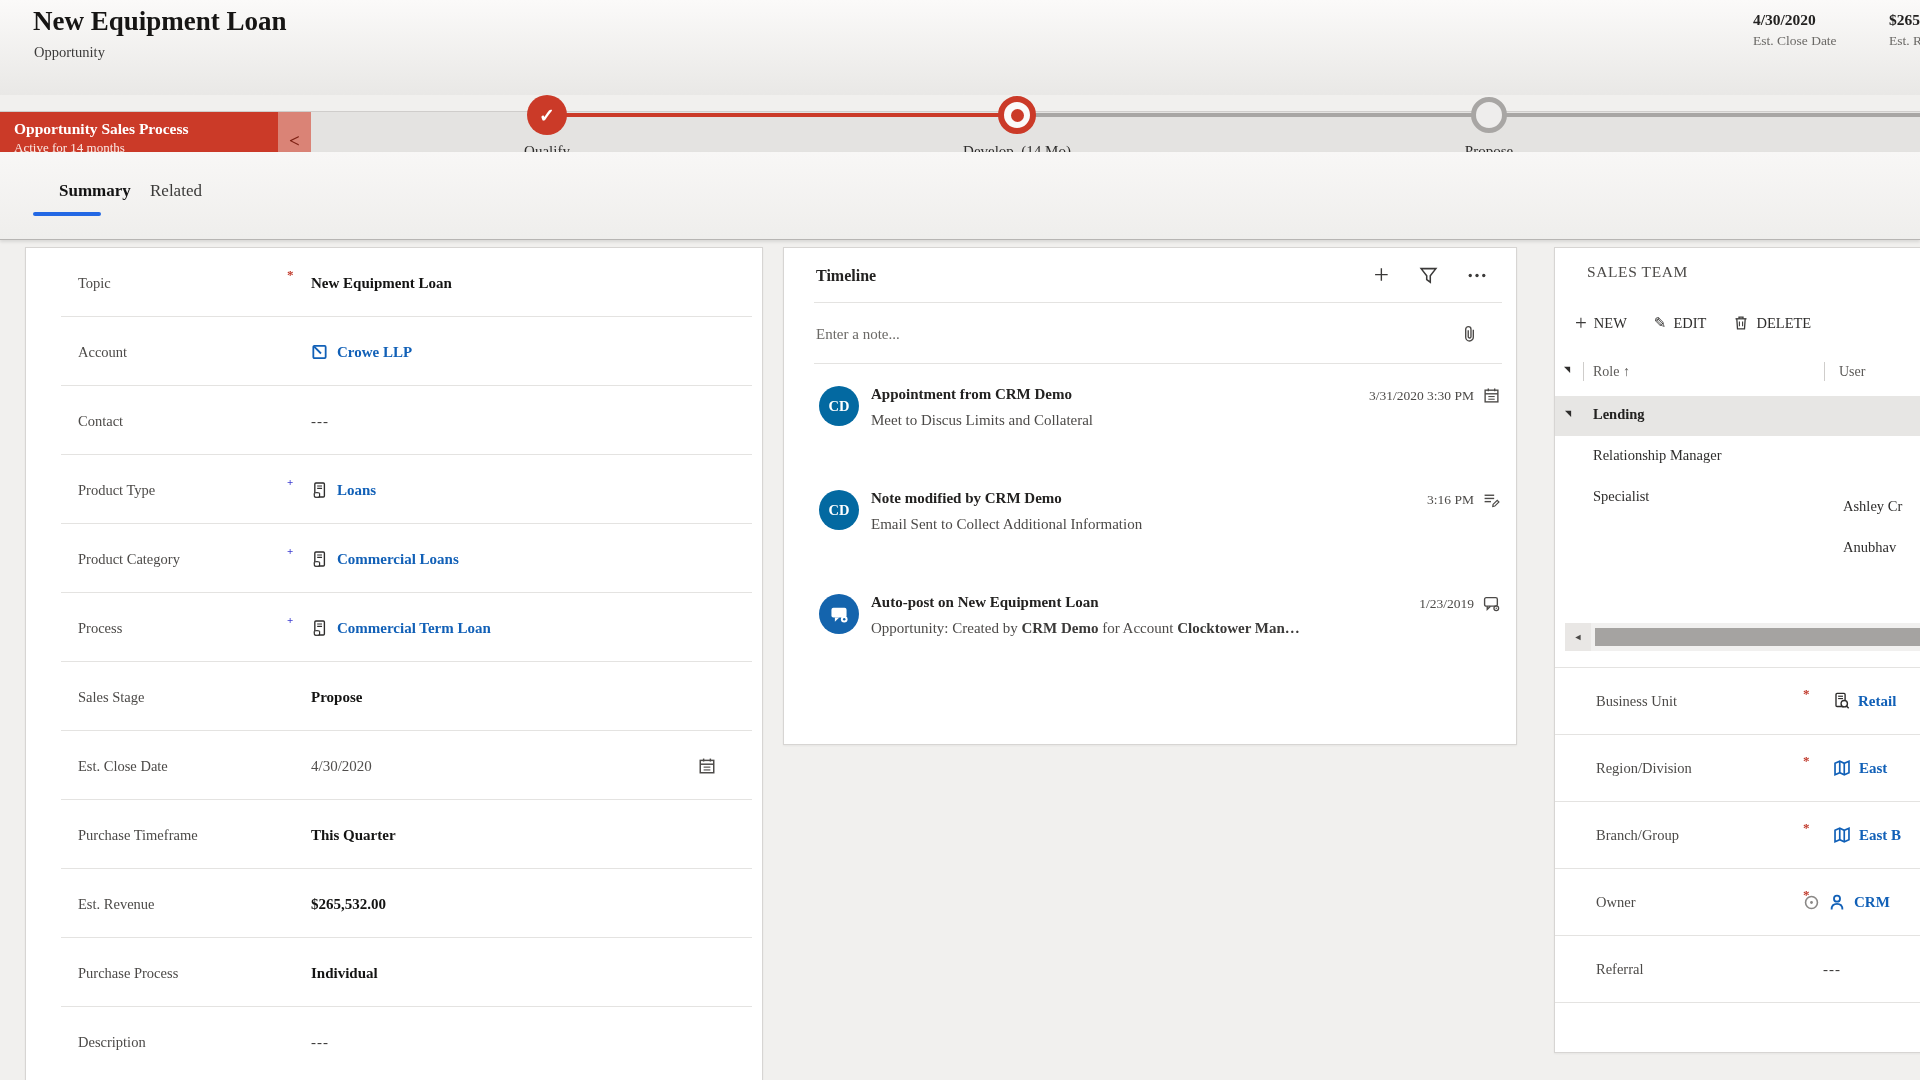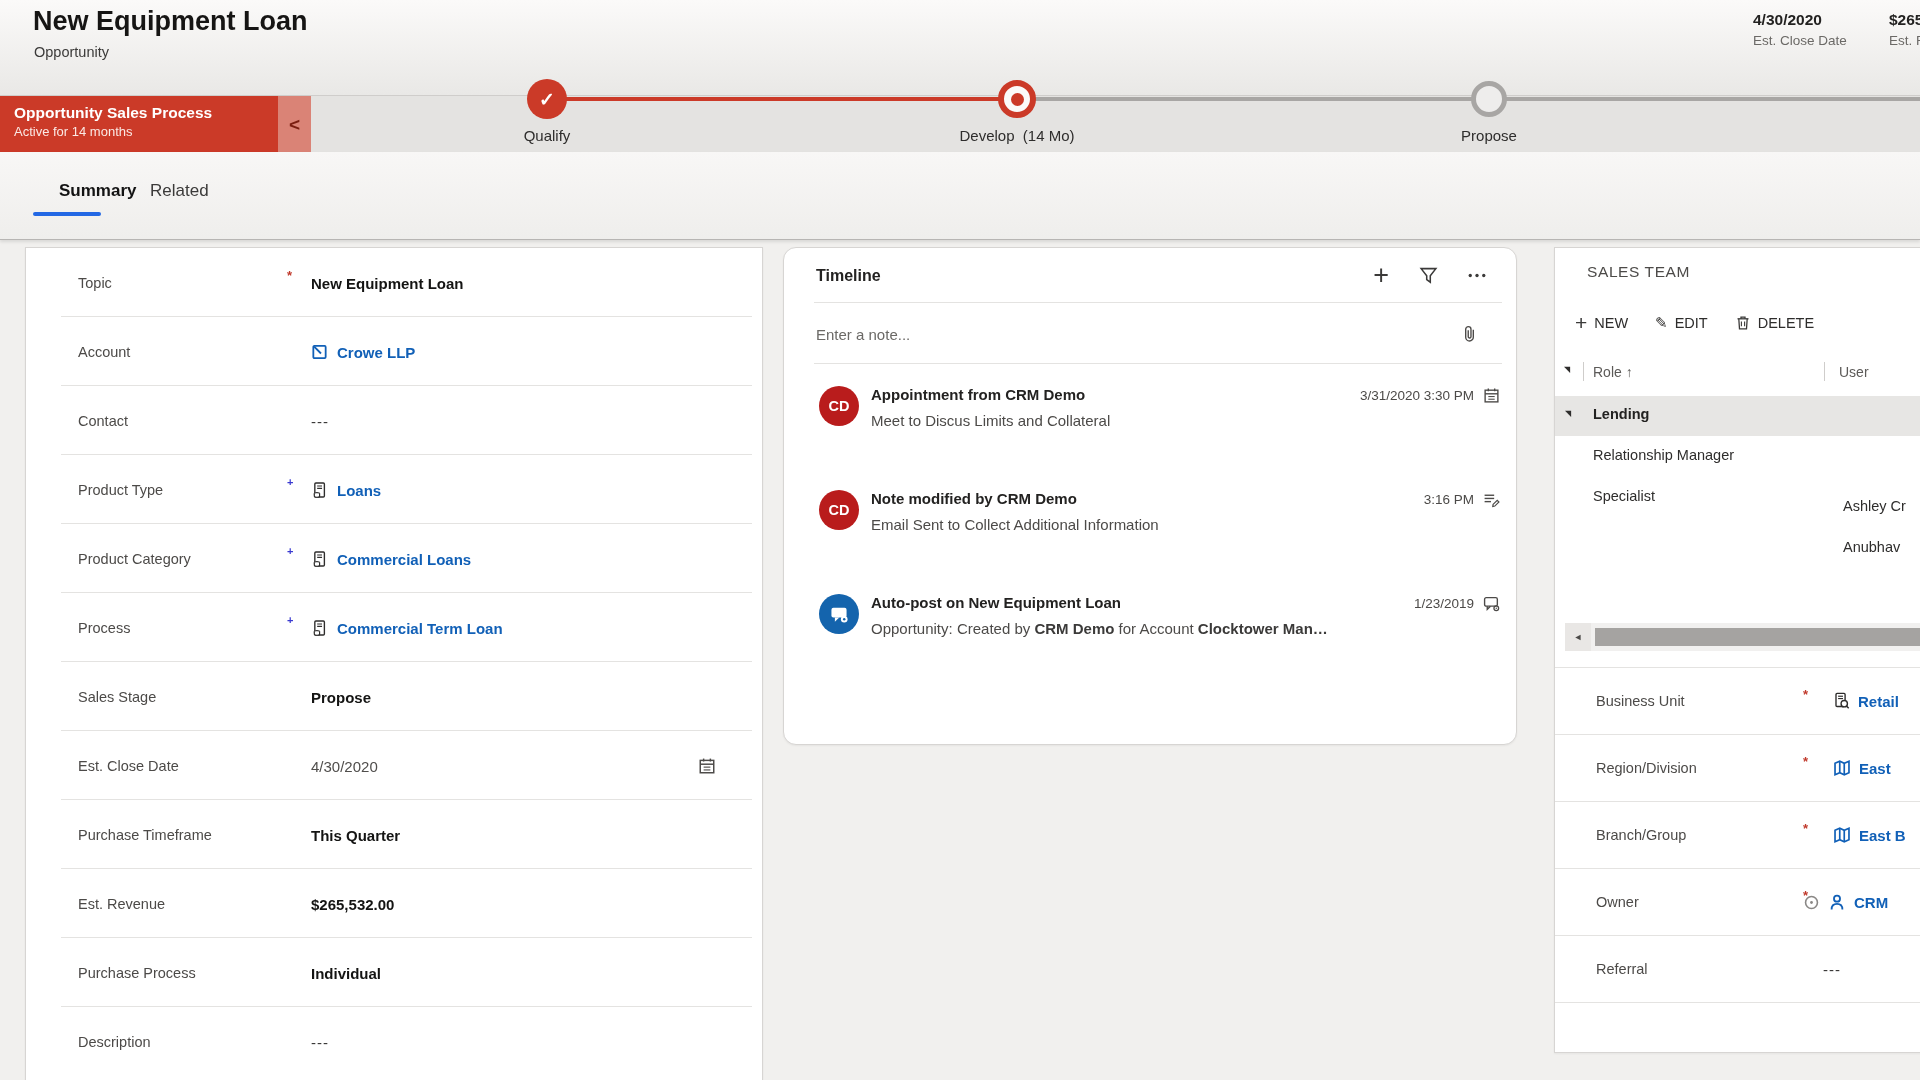--- a/index.html
+++ b/index.html
@@ -1,32 +1,32 @@
 <!DOCTYPE html>
 <html><head>
 <meta charset="utf-8">
 <style>
   * { margin:0; padding:0; box-sizing:border-box; }
   html,body { background:#d8d8d8; }
   .screen{
     position:relative; width:1920px; height:1080px; overflow:hidden;
     background:#f1f0ee;
-    font-family:Liberation Sans, sans-serif;
+    font-family:Liberation Serif, serif;
     color:#2e2d2c;
   }
   
   .header{position:absolute;top:0;left:0;width:1920px;height:95px;
     background:linear-gradient(#fbfaf9,#e9e8e6);}
   .hdr-title{position:absolute;left:33px;top:6px;font-size:27px;font-weight:700;color:#161514;}
   .hdr-sub{position:absolute;left:34px;top:44px;font-size:14.5px;color:#3b3a39;}
   .hdr-metric{position:absolute;top:11px;white-space:nowrap;}
   .hdr-metric .val{font-size:15.5px;font-weight:700;color:#232221;}
   .hdr-metric .lab{font-size:13.5px;color:#6b6966;margin-top:4px;}
   
-  .bpf{position:absolute;top:95px;left:0;width:1920px;height:57px;background:#e4e3e1;
+  .bpf{position:absolute;top:111px;left:0;width:1920px;height:57px;background:#e4e3e1;
     border-top:1px solid #cfcdcb;}
   .bpf-badge{position:absolute;left:0;top:0;width:278px;height:57px;background:#cb3a28;
     padding:8px 0 0 14px;}
   .bpf-badge .l1{font-size:15.5px;font-weight:700;color:#fff;}
   .bpf-badge .l2{font-size:13px;color:#fbe9e5;margin-top:2px;}
   .bpf-back{position:absolute;left:278px;top:0;width:33px;height:57px;background:#da8376;
     display:flex;align-items:center;justify-content:center;font-size:19px;font-weight:700;color:#7a1d10;cursor:pointer;}
   .bpf-line{position:absolute;top:1px;height:4px;}
   .bpf-line.red{left:547px;width:470px;background:#cb3a28;}
   .bpf-line.gray{left:1017px;width:903px;background:#a8a6a4;}
@@ -42,21 +42,21 @@
   .tabs{position:absolute;top:152px;left:0;width:1920px;height:88px;
     background:linear-gradient(#f8f7f6,#efeeec);border-bottom:1px solid #b7b5b3;
     box-shadow:0 2px 3px rgba(0,0,0,0.10);}
   .tab{position:absolute;top:29px;font-size:17px;cursor:pointer;}
   .tab.active{left:33px;font-weight:700;color:#131313;margin-left:26px;}
   .tab.idle{left:150px;color:#3b3a39;}
   .tab-underline{position:absolute;left:33px;top:60px;width:68px;height:4px;border-radius:2px;background:#2368e4;}
   
   .card{position:absolute;background:#fff;border:1px solid #d7d5d3;box-shadow:0 1px 2px rgba(0,0,0,0.05);}
   .card-left{left:25px;top:247px;width:738px;height:840px;}
-  .card-tl{left:783px;top:247px;width:734px;height:498px;border-radius:13px;}
+  .card-tl{left:783px;top:247px;width:734px;height:498px;}
   .card-st{left:1554px;top:247px;width:378px;height:806px;border-right:none;}
   
   .f-row{position:relative;height:69px;}
   .f-row.sep::after{content:"";position:absolute;left:35px;right:10px;bottom:0;height:1px;background:#e4e3e1;}
   .f-label{position:absolute;left:52px;top:50%;transform:translateY(-50%);font-size:14.5px;color:#4c4a48;}
   .f-req{position:absolute;left:261px;top:44%;transform:translateY(-70%);font-size:13px;font-weight:700;color:#c0392b;}
   .f-rec{position:absolute;left:261px;top:42%;transform:translateY(-70%);font-size:11px;font-weight:700;color:#3a3ad0;}
   .f-value{position:absolute;left:285px;top:50%;transform:translateY(-50%);font-size:15px;font-weight:700;color:#141413;white-space:nowrap;}
   .f-value.muted{font-weight:400;color:#504e4c;}
   .f-value.empty{font-weight:400;color:#3b3a39;letter-spacing:1px;}
@@ -71,21 +71,21 @@
   .tl-icons .plus{font-size:27px;font-weight:300;line-height:26px;}
   .tl-icons .dots{letter-spacing:0;line-height:0;}
   .tl-note{position:relative;height:61px;cursor:text;}
   .tl-note::after{content:"";position:absolute;left:30px;right:14px;bottom:0;height:1px;background:#e4e3e1;}
   .tl-note .ph{position:absolute;left:32px;top:50%;transform:translateY(-50%);font-size:15px;color:#6b6966;}
   .tl-note .clip{position:absolute;right:38px;top:50%;transform:translateY(-50%);line-height:0;cursor:pointer;}
   .tl-entries{position:absolute;left:35px;right:16px;top:138px;}
   .tl-entry{position:relative;padding-left:52px;min-height:56px;margin-bottom:48px;cursor:pointer;}
   .avatar{position:absolute;left:0;top:0;width:40px;height:40px;border-radius:50%;
     display:flex;align-items:center;justify-content:center;color:#fff;font-size:14.5px;font-weight:700;}
-  .avatar.red{background:#b91c1c;}
+  .avatar.red{background:#0369a1;}
   .avatar.blue{background:#1464ad;}
   .e-title{font-size:15px;font-weight:700;color:#232221;padding-right:190px;white-space:nowrap;}
   .e-meta{position:absolute;right:0;top:1px;display:flex;align-items:center;gap:9px;font-size:13.5px;color:#4c4a48;white-space:nowrap;}
   .e-meta .ic{line-height:0;}
   .e-sub{margin-top:9px;font-size:15px;color:#4c4a48;white-space:nowrap;}
   .e-sub b{color:#3b3a39;}
   
   .st-title{position:absolute;left:32px;top:15px;font-size:15.5px;color:#4c4a48;letter-spacing:.6px;}
   .st-toolbar{position:absolute;left:20px;top:66px;display:flex;gap:27px;}
   .st-btn{display:flex;align-items:center;gap:7px;font-size:14.5px;color:#2e2d2c;cursor:pointer;}

